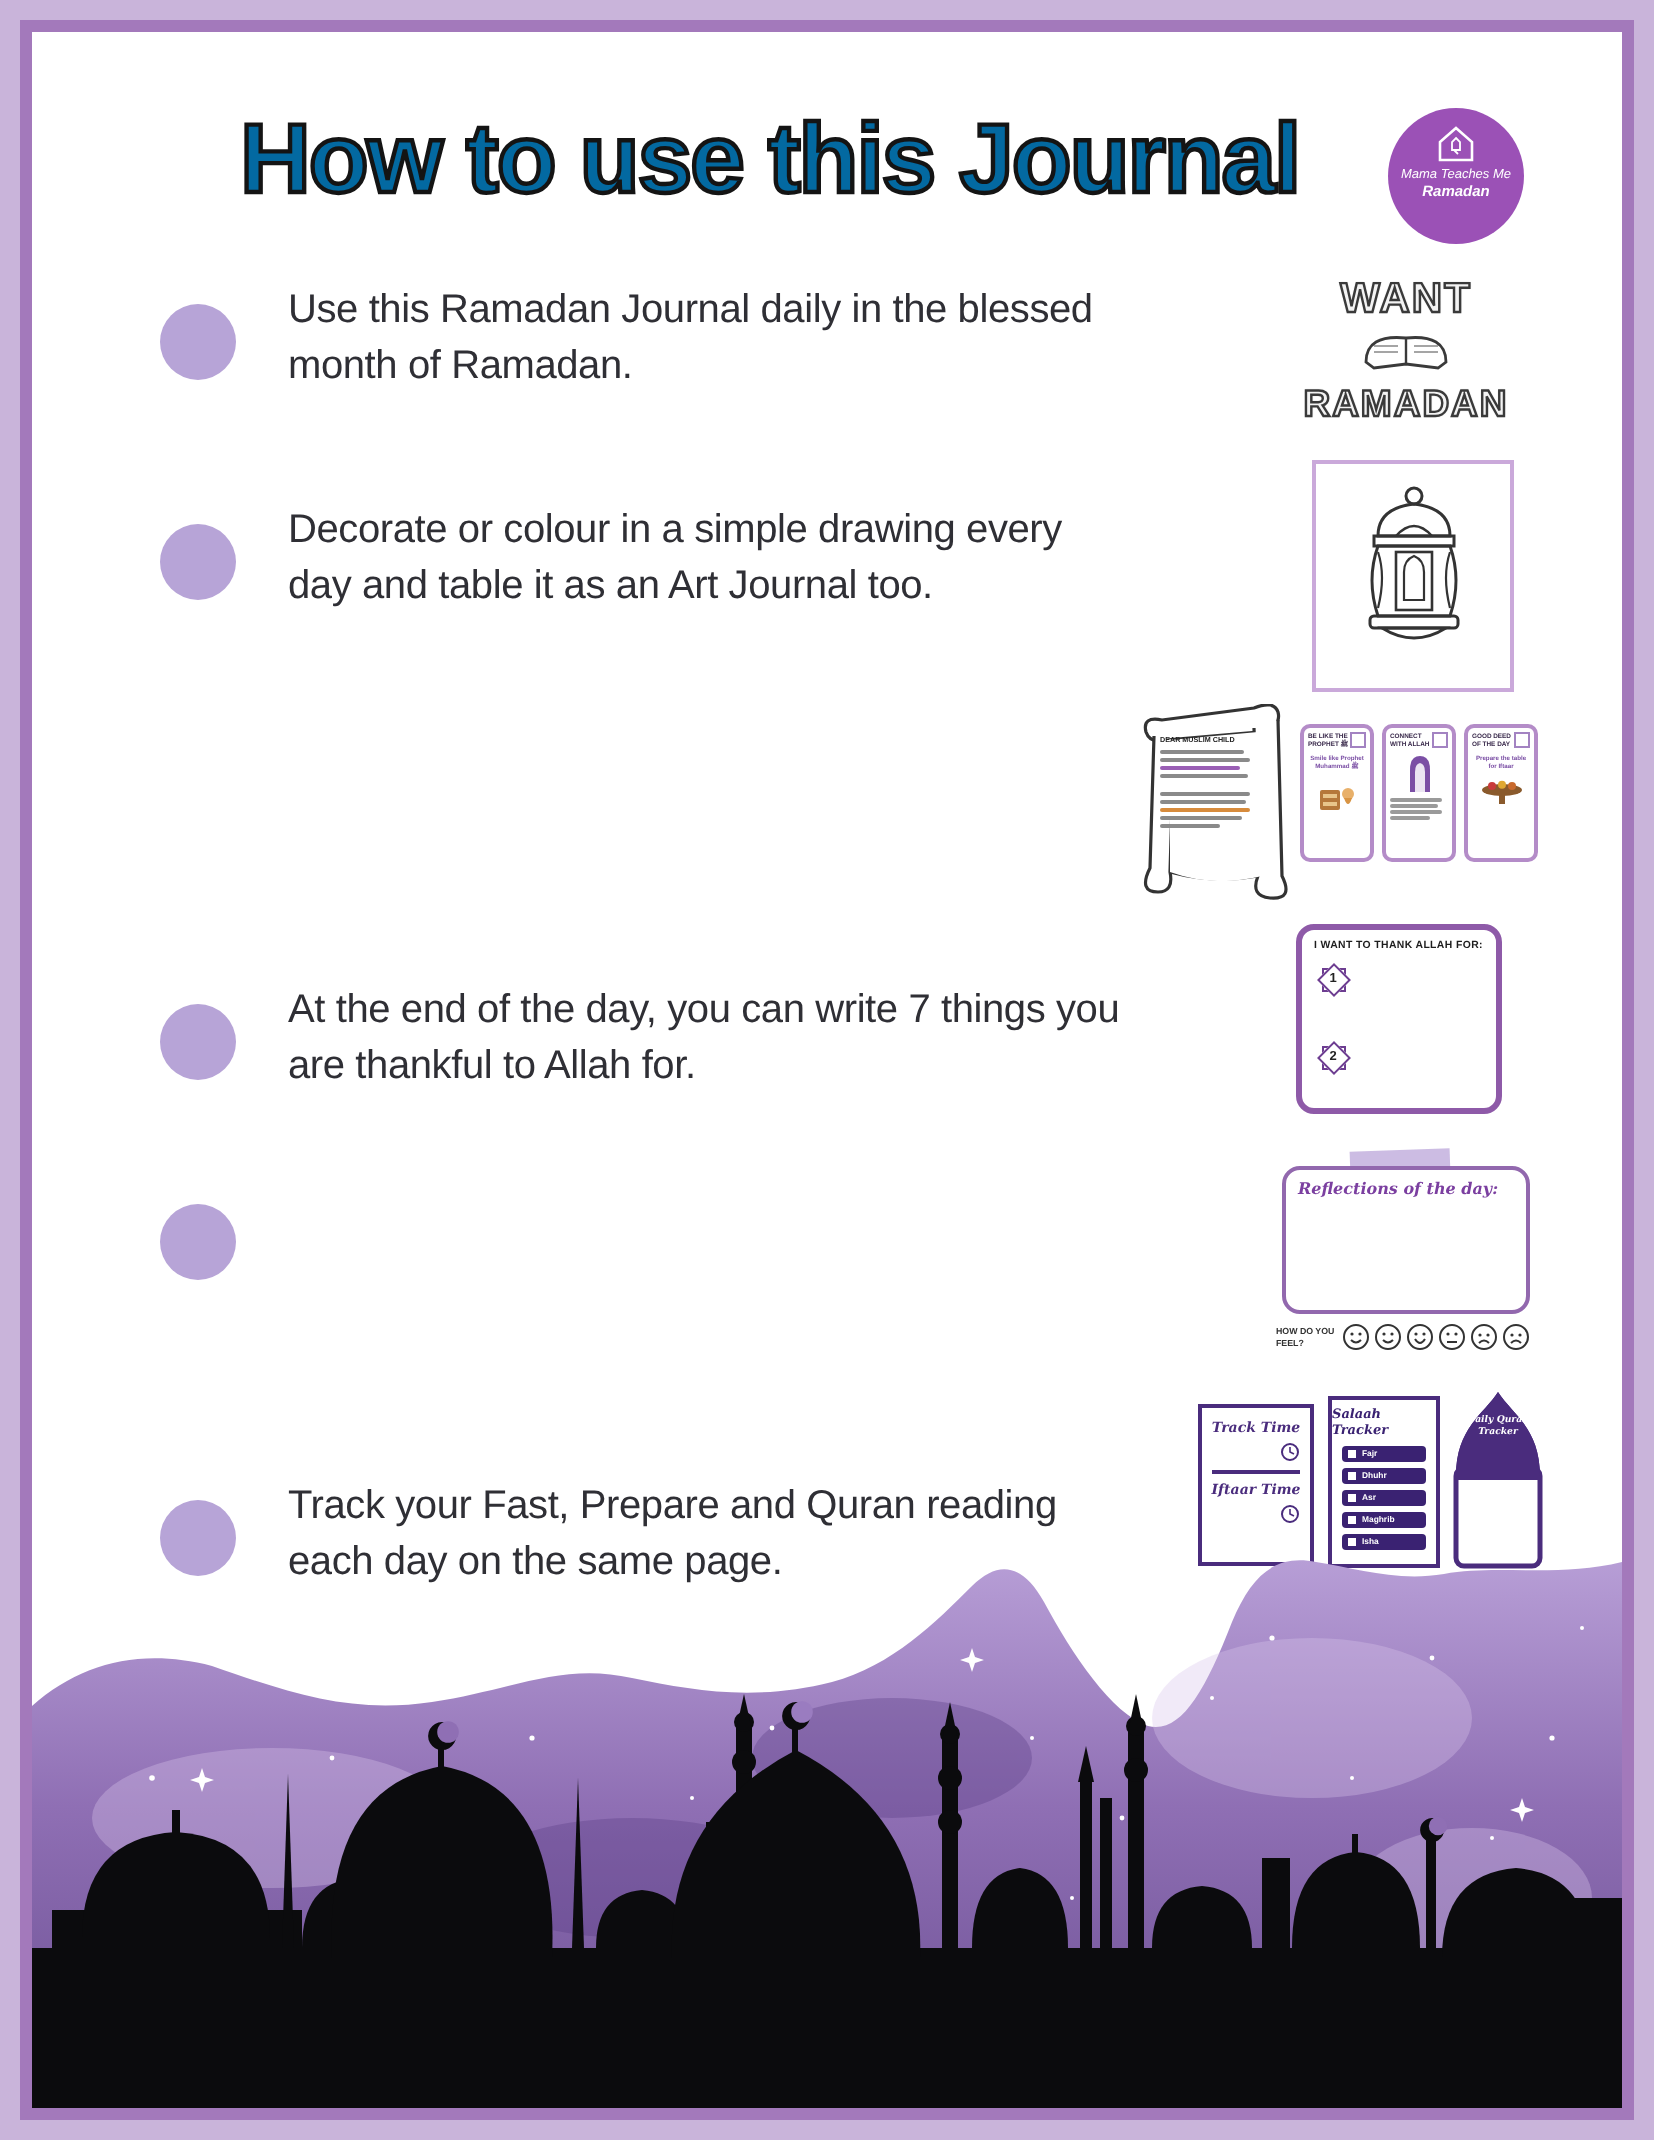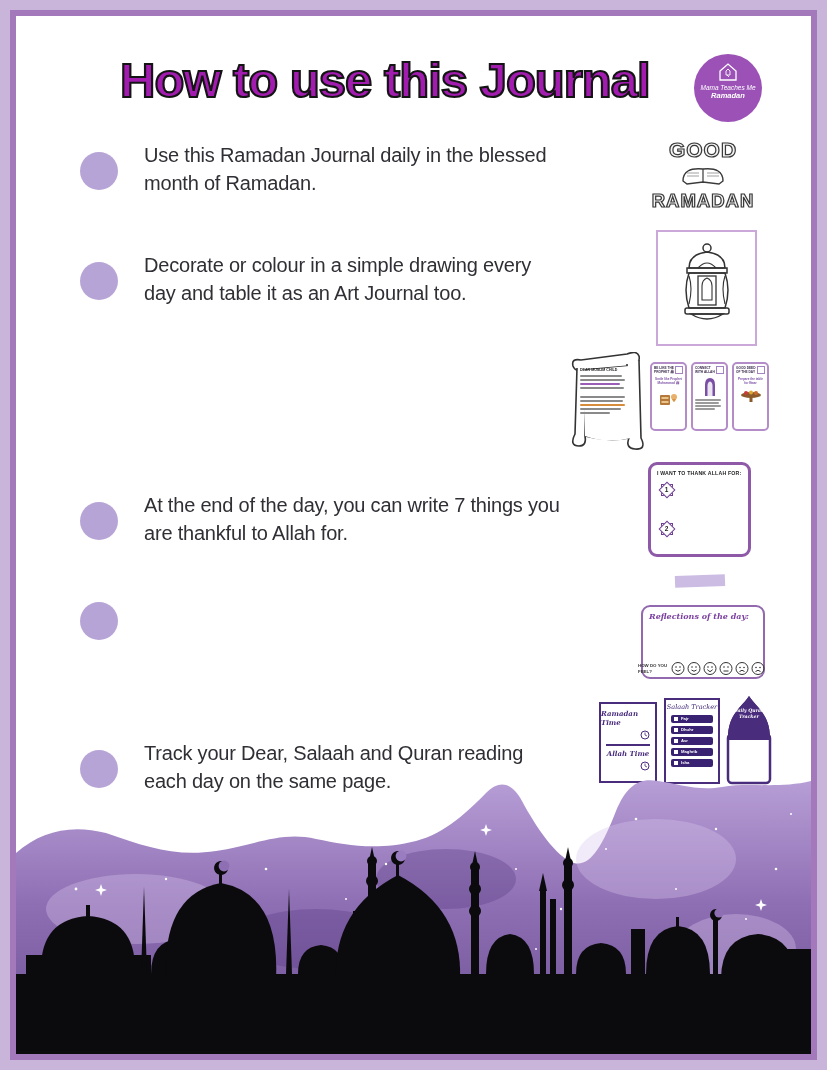--- a/index.html
+++ b/index.html
@@ -13,21 +13,21 @@
     position:absolute;inset:10px;
     background:#ffffff;
     border:6px solid #a379bb;
     box-sizing:border-box;
   }
   .abs{position:absolute;}
 
   
   .title{
     left:104px;top:36px;width:560px;
-    font-size:49px;font-weight:bold;color:#a21caf;
+    font-size:49px;font-weight:bold;color:#0369a1;
     letter-spacing:-1px;
     -webkit-text-stroke:2.2px #141414;
     white-space:nowrap;
   }
   
   .logo{
     left:678px;top:38px;width:68px;height:68px;border-radius:50%;
     background:#9b51b6;display:flex;flex-direction:column;align-items:center;justify-content:flex-start;
     color:#fff;text-align:center;
   }
@@ -89,42 +89,42 @@
   .badge .sq,.badge .sq2{position:absolute;inset:1.5px;border:1.6px solid #6d3d91;background:#fff;}
   .badge .sq2{transform:rotate(45deg);}
   .badge .num{position:absolute;inset:0;display:flex;align-items:center;justify-content:center;
     font-size:6.5px;font-weight:bold;color:#222;z-index:2;}
   .badge.b2{margin-top:24px;}
 
   
   .tape{left:659px;top:559px;width:50px;height:12px;background:#c3b0de;opacity:.85;transform:rotate(-2deg);}
   .reflect{
     left:625px;top:567px;width:124px;height:74px;
-    border:2.5px solid #9268ae;border-radius:9px;background:#fff;box-sizing:border-box;padding:4px 6px;margin-top:22px;
+    border:2.5px solid #9268ae;border-radius:9px;background:#fff;box-sizing:border-box;padding:4px 6px;
   }
   .reflect .rt{font-size:8px;font-style:italic;font-weight:bold;color:#7b3fa0;font-family:"DejaVu Serif",serif;}
   .feelrow{left:622px;top:645px;width:150px;display:flex;align-items:center;gap:2px;}
   .feelrow .fl{font-size:4.4px;font-weight:bold;color:#333;width:30px;line-height:1.2;}
 
   
   .timecard{
     left:583px;top:686px;width:58px;height:81px;
     border:2px solid #4a2c7d;background:#fff;box-sizing:border-box;
     display:flex;flex-direction:column;align-items:center;padding-top:5px;
   }
   .timecard .tl{font-size:7px;font-weight:bold;font-style:italic;color:#4a2c7d;font-family:"DejaVu Serif",serif;}
   .timecard .clk{align-self:flex-end;margin:3px 5px 2px 0;}
   .timecard .div{width:44px;height:1.5px;background:#4a2c7d;margin:2px 0 3px;}
 
   .salaah{
     left:648px;top:682px;width:56px;height:86px;
     border:2px solid #4a2c7d;background:#fff;box-sizing:border-box;
     display:flex;flex-direction:column;align-items:center;padding-top:3px;gap:2.5px;
   }
-  .salaah .st{font-size:6.5px;font-weight:normal;font-style:italic;color:#3a2272;font-family:"DejaVu Serif",serif;margin-bottom:1px;}
+  .salaah .st{font-size:6.5px;font-weight:bold;font-style:italic;color:#3a2272;font-family:"DejaVu Serif",serif;margin-bottom:1px;}
   .pill{width:42px;height:8.5px;background:#3a2272;border-radius:2px;display:flex;align-items:center;gap:3px;padding-left:3px;box-sizing:border-box;}
   .pill .pbox{width:4px;height:4px;background:#fff;flex:0 0 4px;}
   .pill .ptxt{font-size:4.2px;color:#fff;font-weight:bold;}
 
   .quran{left:710px;top:678px;width:46px;height:92px;}
   .quran .qt{
     position:absolute;top:14px;left:0;right:0;text-align:center;
     font-size:4.6px;font-style:italic;font-weight:bold;color:#fff;
     font-family:"DejaVu Serif",serif;line-height:1.4;
   }
@@ -157,25 +157,25 @@
   </div>
   <div class="abs bullet-row" style="top:476px">
     <div class="dot"></div>
     <div class="btext">At the end of the day, you can write 7 things you are thankful to Allah for.</div>
   </div>
   <div class="abs bullet-row" style="top:584px">
     <div class="dot"></div>
   </div>
   <div class="abs bullet-row" style="top:724px">
     <div class="dot"></div>
-    <div class="btext">Track your Dear, Salaah and Quran reading each day on the same page.</div>
+    <div class="btext">Track your Fast, Prepare and Quran reading each day on the same page.</div>
   </div>
 
   <div class="abs happy">
-    <div class="w">GOOD</div>
+    <div class="w">WANT</div>
     <svg width="48" height="26" viewBox="0 0 48 26" style="margin:-1px 0;">
       <path d="M4,20 Q4,6 24,8 Q44,6 44,20 L40,23 L24,21 L8,23 Z" fill="#fff" stroke="#3a3a3a" stroke-width="1.4"></path>
       <path d="M24,8 L24,21" stroke="#3a3a3a" stroke-width="1.2"></path>
       <path d="M8,12 h12 M8,15 h12 M28,12 h12 M28,15 h12" stroke="#888" stroke-width="0.8"></path>
     </svg>
     <div class="w w2">RAMADAN</div>
   </div>
 
   <div class="abs lanternbox">
     <svg width="62" height="92" viewBox="0 0 62 92">
@@ -297,27 +297,27 @@
           <circle cx="58" cy="6" r="0.8"></circle>
         <circle cx="70" cy="6.5" r="0.8"></circle>
           <circle cx="74" cy="6.5" r="0.8"></circle>
         <circle cx="86" cy="6.5" r="0.8"></circle>
           <circle cx="90" cy="6.5" r="0.8"></circle>
       </g>
     </svg>
   </div>
 
   <div class="abs timecard">
-    <div class="tl">Ramadan Time</div>
+    <div class="tl">Track Time</div>
     <svg class="clk" width="10" height="10" viewBox="0 0 10 10">
       <circle cx="5" cy="5" r="4" fill="none" stroke="#4a2c7d" stroke-width="1"></circle>
       <path d="M5,2.5 L5,5 L7,6" stroke="#4a2c7d" stroke-width="0.8" fill="none"></path>
     </svg>
     <div class="div"></div>
-    <div class="tl">Allah Time</div>
+    <div class="tl">Iftaar Time</div>
     <svg class="clk" width="10" height="10" viewBox="0 0 10 10">
       <circle cx="5" cy="5" r="4" fill="none" stroke="#4a2c7d" stroke-width="1"></circle>
       <path d="M5,2.5 L5,5 L7,6" stroke="#4a2c7d" stroke-width="0.8" fill="none"></path>
     </svg>
   </div>
 
   <div class="abs salaah">
     <div class="st">Salaah Tracker</div>
     <div class="pill">
         <span class="pbox"></span>

